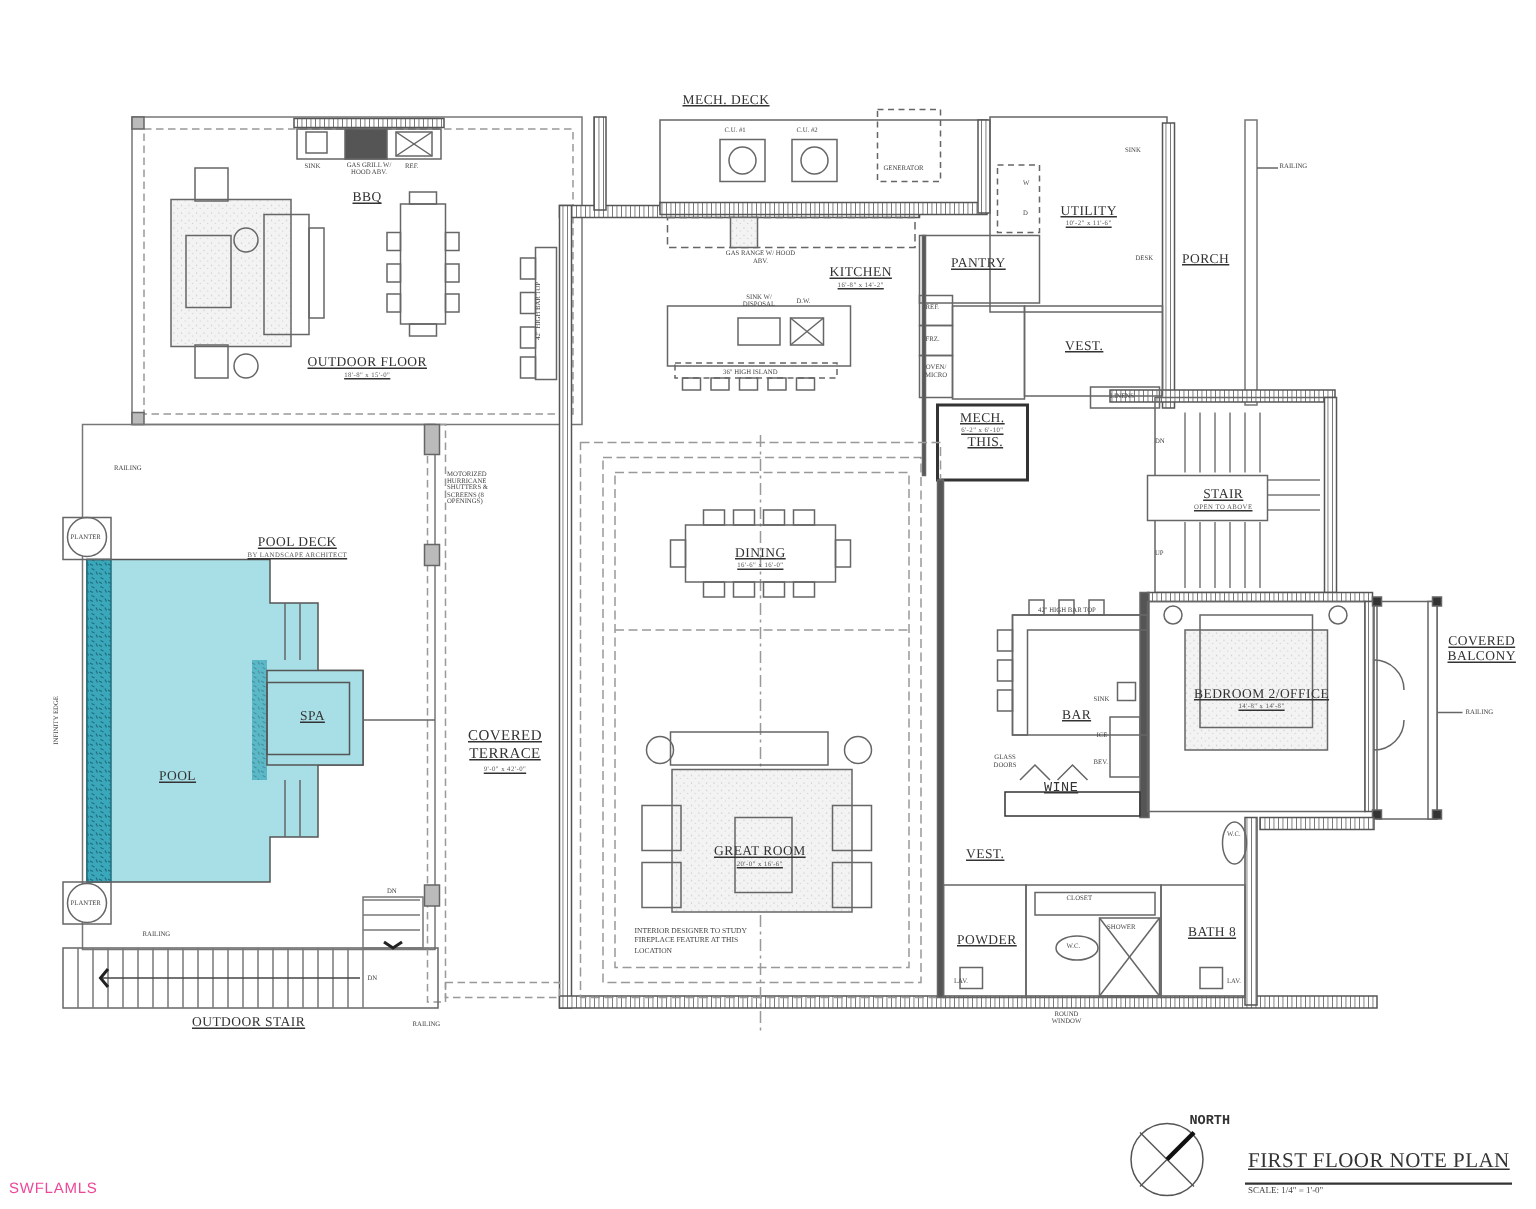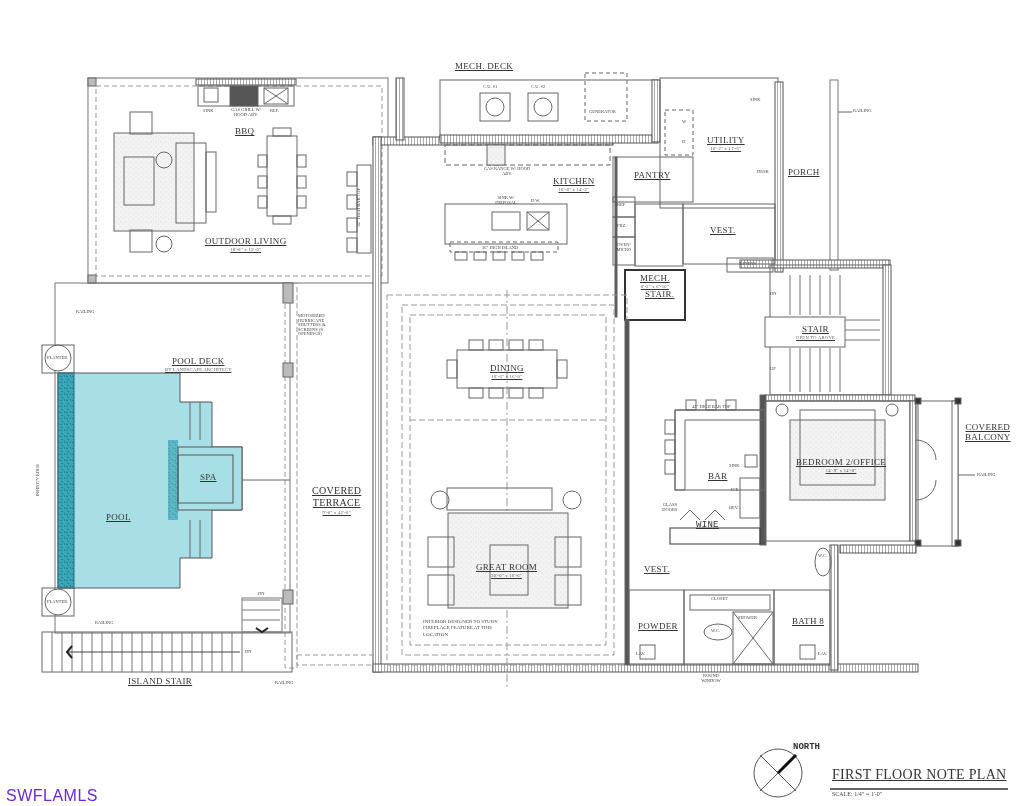--- a/index.html
+++ b/index.html
@@ -7,21 +7,21 @@
   svg{position:absolute;left:0;top:0;}
   .lbl{position:absolute;font-family:"Liberation Serif",serif;color:#333;white-space:nowrap;text-align:center;line-height:1;}
   .room{font-size:9px;text-decoration:underline;letter-spacing:.3px;}
   .room-lg{font-size:10px;text-decoration:underline;letter-spacing:.3px;}
   .sub{font-size:4.5px;color:#555;display:block;margin-top:2px;}
   .tiny{font-size:4.5px;color:#444;}
   .note{font-size:5px;color:#444;text-align:left;line-height:1.25;}
   .title{font-size:14px;text-decoration:underline;letter-spacing:.3px;}
   .scale{font-size:6px;color:#444;text-align:left;}
   .north{font-size:9px;font-weight:bold;font-family:Liberation Mono, monospace;}
-  .wm{font-family:"Liberation Sans",sans-serif;font-size:16px;color:#6d28d9;letter-spacing:.5px;}
+  .wm{font-family:"Liberation Sans",sans-serif;font-size:10px;color:#ec4899;letter-spacing:.5px;}
   .vert{transform:rotate(-90deg);transform-origin:center;}
 </style>
 </head>
 <body>
 
 <svg width="1024" height="806" viewBox="0 0 1024 806" xmlns="http://www.w3.org/2000/svg">
   <defs>
     <pattern id="hatch" width="3" height="3" patternUnits="userSpaceOnUse">
       <rect width="3" height="3" fill="#fff"></rect>
       <line x1="0" y1="0" x2="0" y2="3" stroke="#555" stroke-width="1"></line>
@@ -279,39 +279,39 @@
     <line x1="778" y1="773" x2="796" y2="755" stroke="#111" stroke-width="3"></line>
     <line x1="830" y1="789" x2="1008" y2="789" stroke="#333" stroke-width="1.5"></line>
   </g>
 </svg>
 
 <div class="lbl room" style="left:455px;top:62px;">MECH. DECK</div>
 <div class="lbl tiny" style="left:203px;top:109px;">SINK</div>
 <div class="lbl tiny" style="left:229px;top:108px;width:34px;white-space:normal;">GAS GRILL W/ HOOD ABV.</div>
 <div class="lbl tiny" style="left:270px;top:109px;">REF.</div>
 <div class="lbl room" style="left:235px;top:127px;">BBQ</div>
-<div class="lbl room" style="left:205px;top:237px;"><span>OUTDOOR LIVING</span><span class="sub">18'-8" x 15'-0"</span></div>
+<div class="lbl room" style="left:205px;top:237px;"><span>OUTDOOR FLOOR</span><span class="sub">18'-8" x 15'-0"</span></div>
 
 <div class="lbl tiny" style="left:483px;top:85px;">C.U. #1</div>
 <div class="lbl tiny" style="left:531px;top:85px;">C.U. #2</div>
 <div class="lbl tiny" style="left:589px;top:110px;">GENERATOR</div>
 <div class="lbl tiny" style="left:483px;top:167px;width:48px;white-space:normal;">GAS RANGE W/ HOOD ABV.</div>
 <div class="lbl room" style="left:553px;top:177px;"><span>KITCHEN</span><span class="sub">16'-8" x 14'-2"</span></div>
 <div class="lbl tiny" style="left:490px;top:196px;width:32px;white-space:normal;">SINK W/ DISPOSAL</div>
 <div class="lbl tiny" style="left:531px;top:199px;">D.W.</div>
 <div class="lbl tiny" style="left:482px;top:246px;">36" HIGH ISLAND</div>
 <div class="lbl tiny vert" style="left:340px;top:205px;">42" HIGH BAR TOP</div>
 
 <div class="lbl room" style="left:634px;top:171px;">PANTRY</div>
 <div class="lbl tiny" style="left:617px;top:203px;">REF.</div>
 <div class="lbl tiny" style="left:617px;top:224px;">FRZ.</div>
 <div class="lbl tiny" style="left:615px;top:243px;width:18px;white-space:normal;">OVEN/ MICRO</div>
 <div class="lbl room" style="left:640px;top:230px;margin-top:44px;"><span>MECH.</span><span class="sub">6'-2" x 6'-10"</span></div>
 <div class="lbl room" style="left:710px;top:226px;">VEST.</div>
-<div class="lbl room" style="left:645px;top:290px;">STAIR.</div>
+<div class="lbl room" style="left:645px;top:290px;">THIS.</div>
 <div class="lbl tiny" style="left:740px;top:262px;">LINENS</div>
 
 <div class="lbl room" style="left:707px;top:136px;"><span>UTILITY</span><span class="sub">10'-2" x 11'-6"</span></div>
 <div class="lbl tiny" style="left:750px;top:98px;">SINK</div>
 <div class="lbl tiny" style="left:682px;top:120px;">W</div>
 <div class="lbl tiny" style="left:682px;top:140px;">D</div>
 <div class="lbl tiny" style="left:757px;top:170px;">DESK</div>
 <div class="lbl room" style="left:788px;top:168px;">PORCH</div>
 <div class="lbl tiny" style="left:853px;top:109px;">RAILING</div>
 
@@ -353,18 +353,18 @@
 <div class="lbl tiny" style="left:711px;top:629px;">W.C.</div>
 <div class="lbl tiny" style="left:818px;top:554px;">W.C.</div>
 <div class="lbl tiny" style="left:636px;top:652px;">LAV.</div>
 <div class="lbl tiny" style="left:818px;top:652px;">LAV.</div>
 <div class="lbl tiny" style="left:697px;top:674px;width:28px;white-space:normal;">ROUND WINDOW</div>
 
 <div class="lbl tiny" style="left:258px;top:592px;">DN</div>
 <div class="lbl tiny" style="left:245px;top:650px;">DN</div>
 <div class="lbl tiny" style="left:95px;top:621px;">RAILING</div>
 <div class="lbl tiny" style="left:275px;top:681px;">RAILING</div>
-<div class="lbl room" style="left:128px;top:677px;">ISLAND STAIR</div>
+<div class="lbl room" style="left:128px;top:677px;">OUTDOOR STAIR</div>
 
 <div class="lbl north" style="left:793px;top:743px;">NORTH</div>
 <div class="lbl title" style="left:832px;top:768px;">FIRST FLOOR NOTE PLAN</div>
 <div class="lbl scale" style="left:832px;top:791px;">SCALE: 1/4" = 1'-0"</div>
 <div class="lbl wm" style="left:6px;top:788px;">SWFLAMLS</div>
 
 </body></html>

